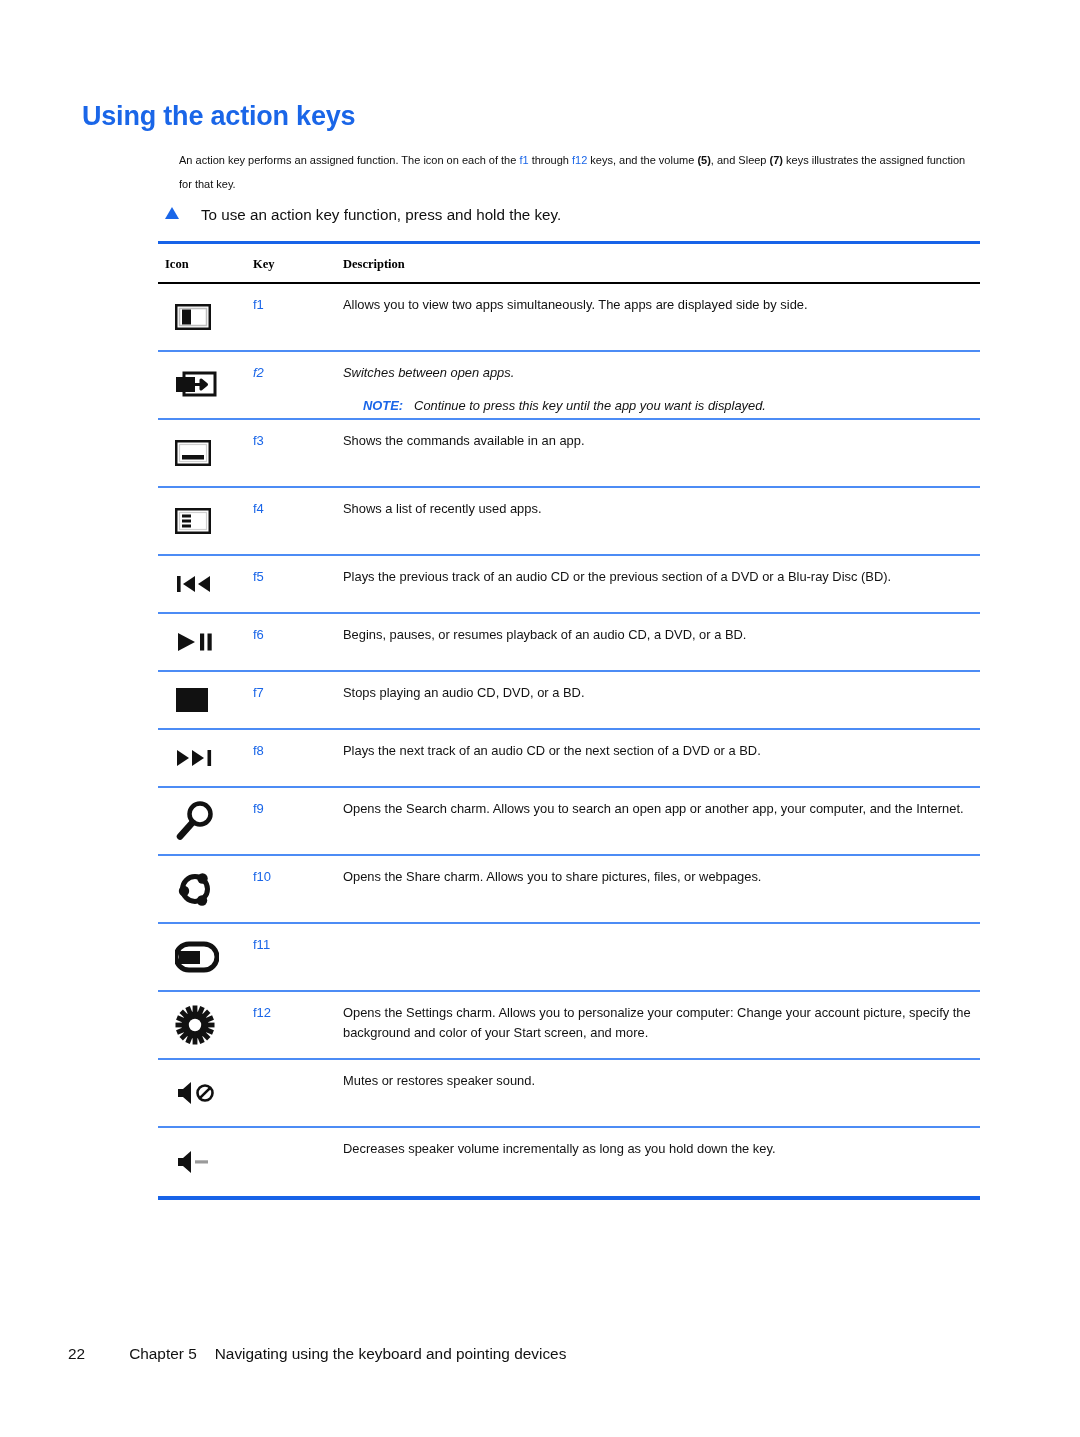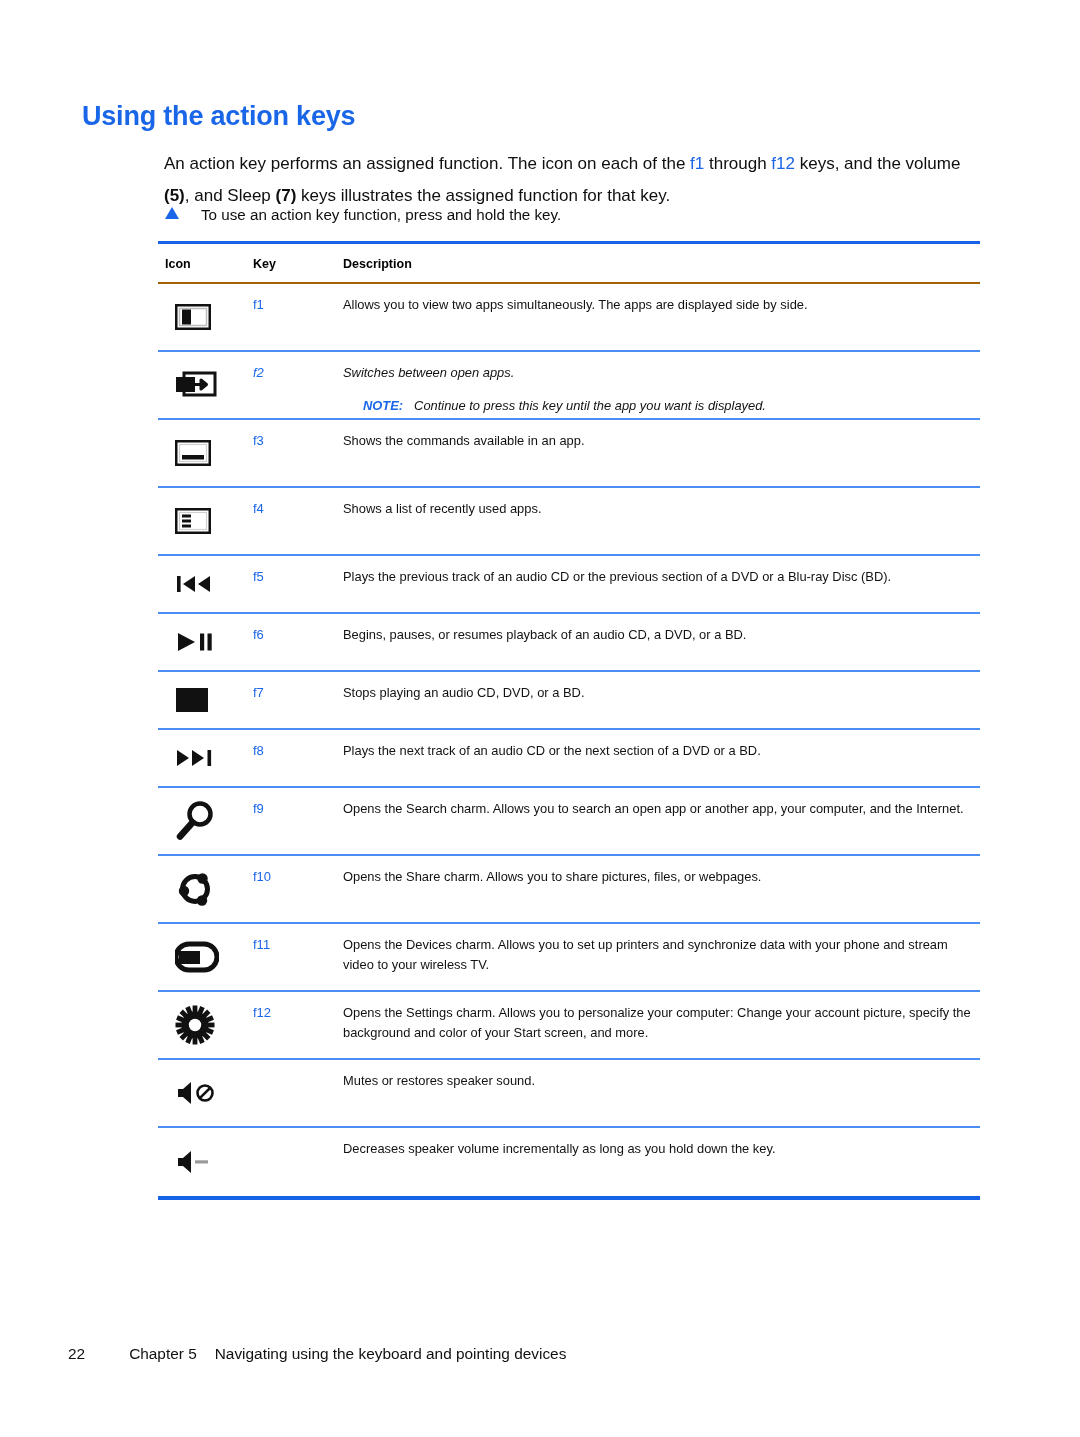--- a/index.html
+++ b/index.html
@@ -31,25 +31,25 @@
     font-size: 27px;
     font-weight: bold;
     color: #1a66e8;
     letter-spacing: -0.2px;
     white-space: nowrap;
   }
 
   
   .intro {
     position: absolute;
-    left: 164px;
+    left: 179px;
     top: 148px;
     width: 800px;
-    font-size: 17px;
-    line-height: 32px;
+    font-size: 11px;
+    line-height: 24px;
     color: #0f0f0f;
   }
   .intro .lnk { color: #1a66e8; }
   .intro b { font-weight: bold; }
 
   
   .bullet-row {
     position: absolute;
     left: 165px;
     top: 204px;
@@ -75,22 +75,23 @@
   .table {
     position: absolute;
     left: 158px;
     top: 241px;
     width: 822px;
     border-top: 3px solid #1763e8;
     border-bottom: 4px solid #1763e8;
   }
   .thead {
     height: 38px;
-    border-bottom: 2px solid #a16207;
+    border-bottom: 2px solid #000000;
     position: relative;
+    font-family: Liberation Serif, serif;
   }
   .thead .cell {
     position: absolute;
     top: 13px;
     font-size: 12.5px;
     font-weight: bold;
     color: #000;
   }
   .c-icon  { left: 7px; }
   .c-key   { left: 95px; }
@@ -308,23 +309,20 @@
           </div>
         </div>
         <div class="row" style="height: 68px;">
           <div class="icon-cell">
             <svg class="ic" width="44" height="34" viewBox="0 0 44 34">
               <path d="M14 4 H29 a13 13 0 0 1 0 26 H14 a13 13 0 0 1 0 -26 Z" fill="none" stroke="#111" stroke-width="5"></path>
               <rect x="4" y="11" width="21" height="13" fill="#111"></rect>
             </svg>
           </div>
           <div class="key-cell">f11</div>
-          <div class="desc-cell">
-            <div>Opens the Devices charm. Allows you to set up printers and synchronize data with your phone and stream video to your wireless TV.</div>
-          </div>
         </div>
         <div class="row" style="height: 68px;">
           <div class="icon-cell">
             <svg class="ic" width="40" height="40" viewBox="0 0 40 40">
               <g fill="#111">
                 <circle cx="20" cy="20" r="13.5"></circle>
                 <g>
                   <rect x="17.6" y="0.5" width="4.8" height="39" transform="rotate(0 20 20)"></rect>
                   <rect x="17.6" y="0.5" width="4.8" height="39" transform="rotate(22.5 20 20)"></rect>
                   <rect x="17.6" y="0.5" width="4.8" height="39" transform="rotate(45 20 20)"></rect>

